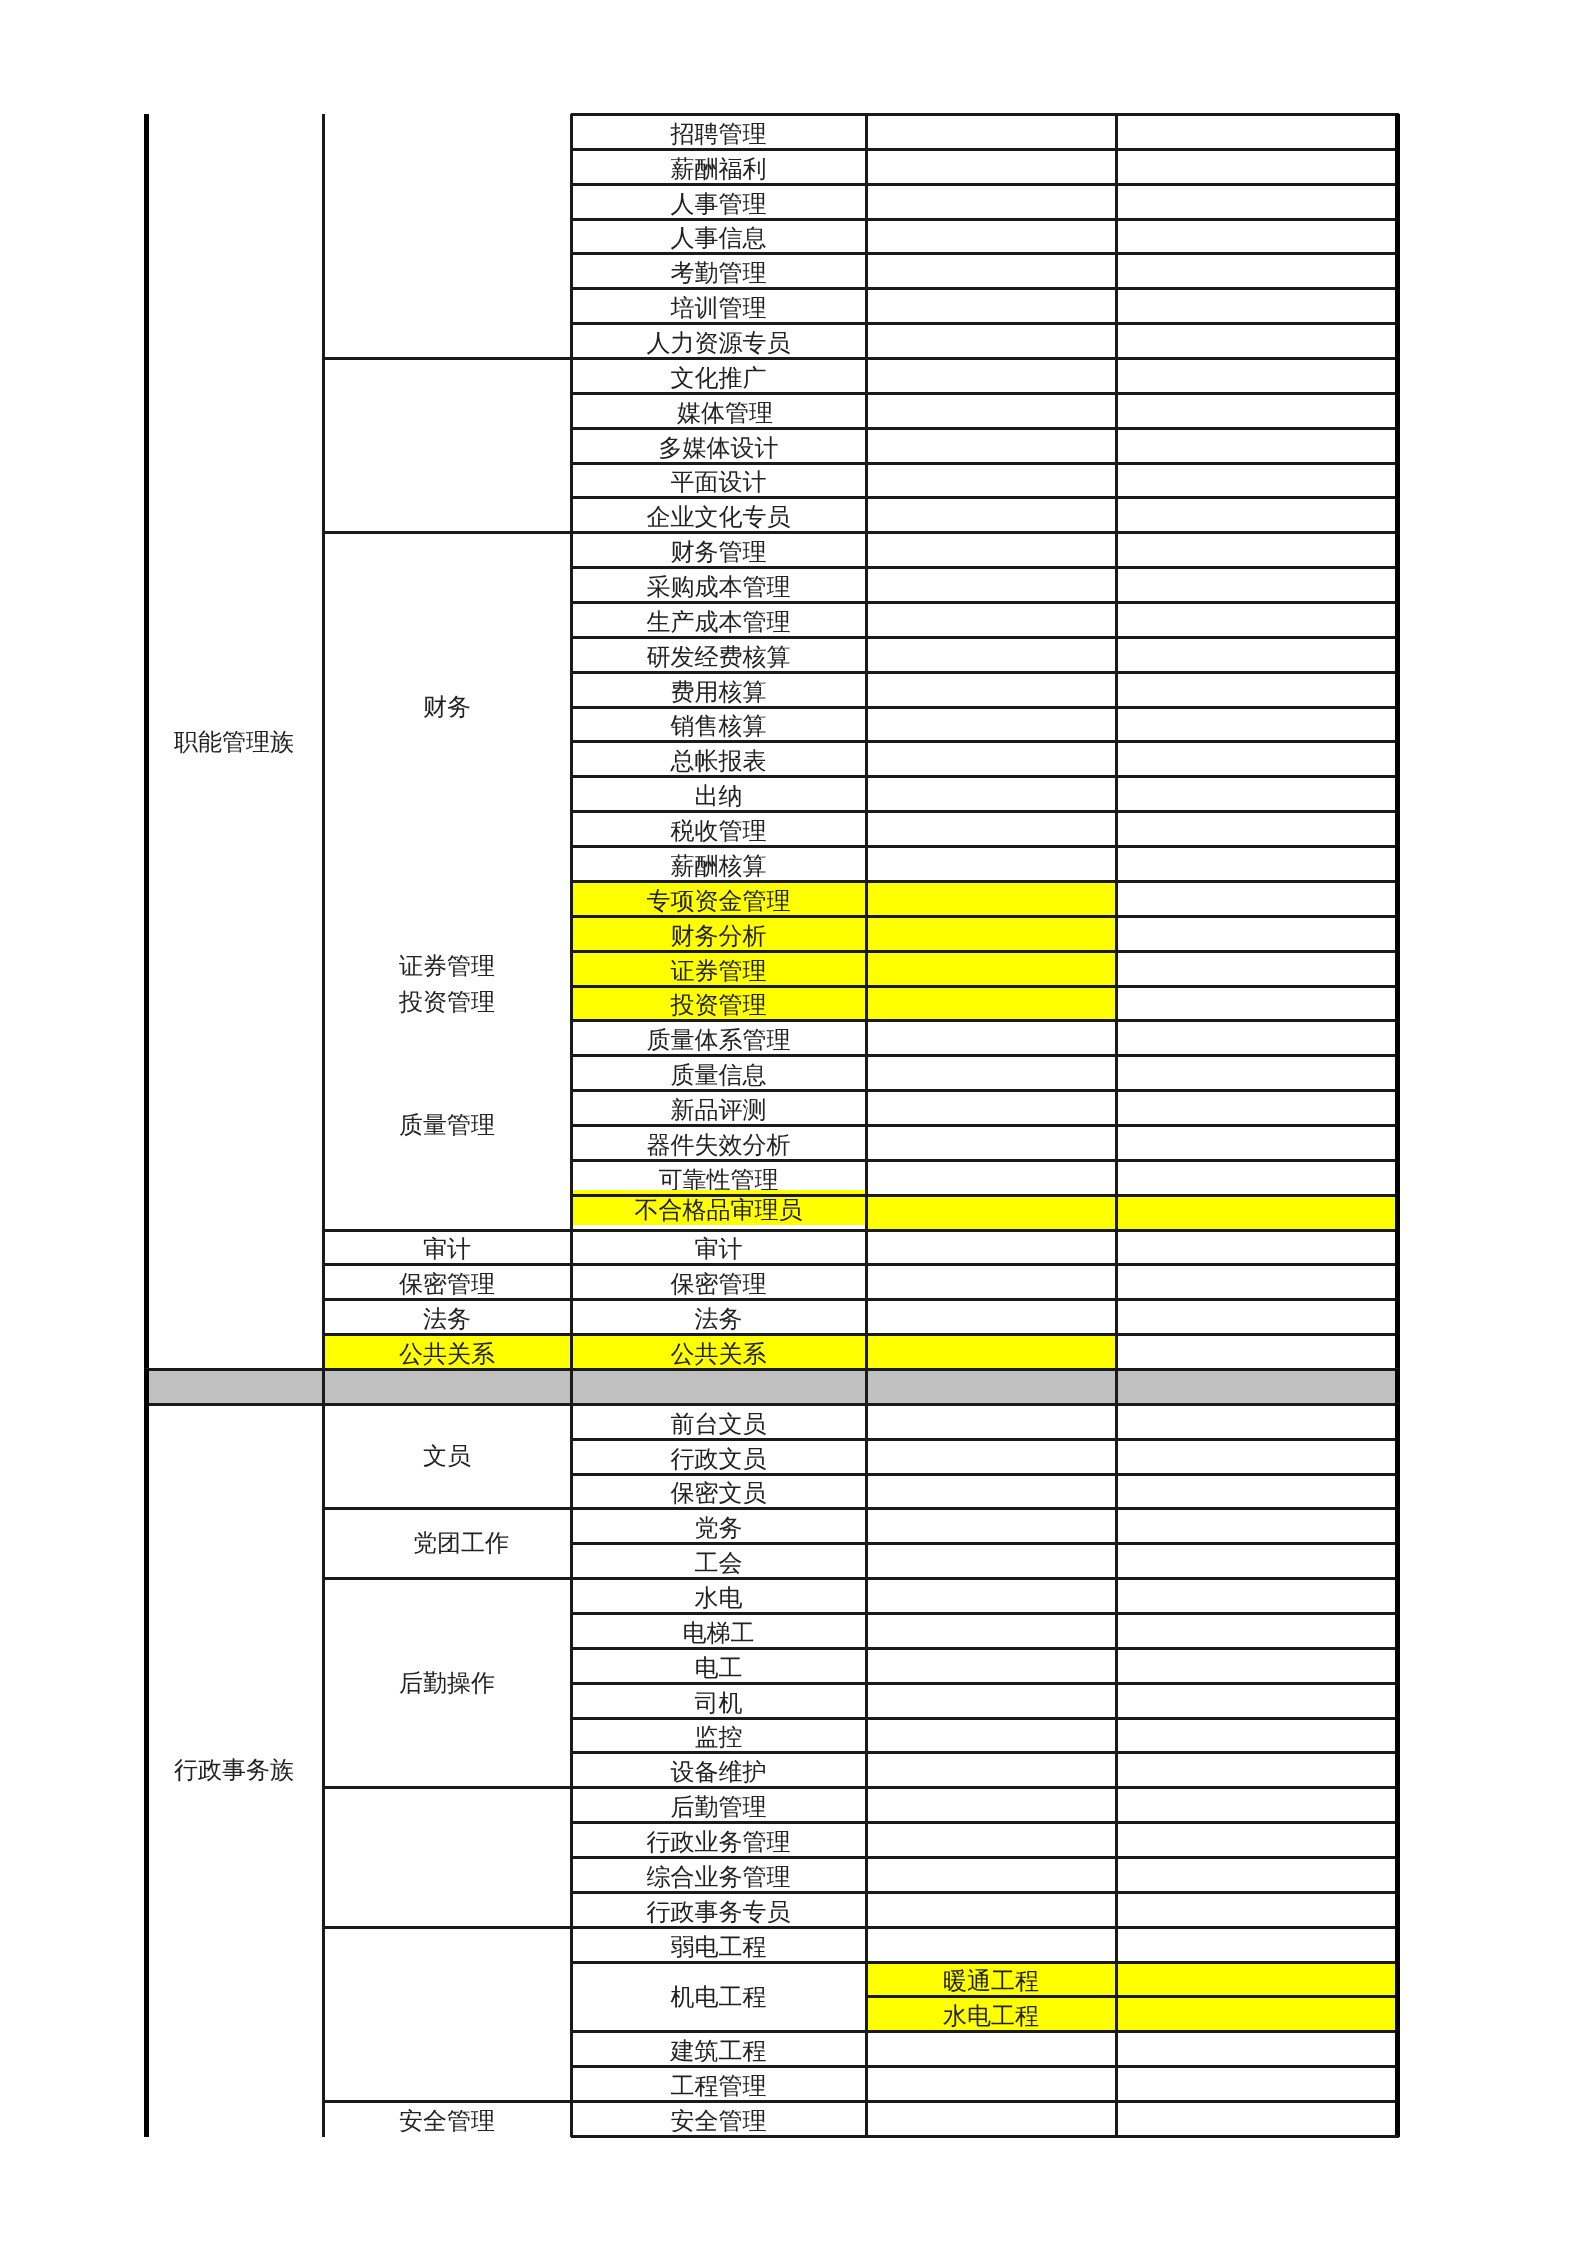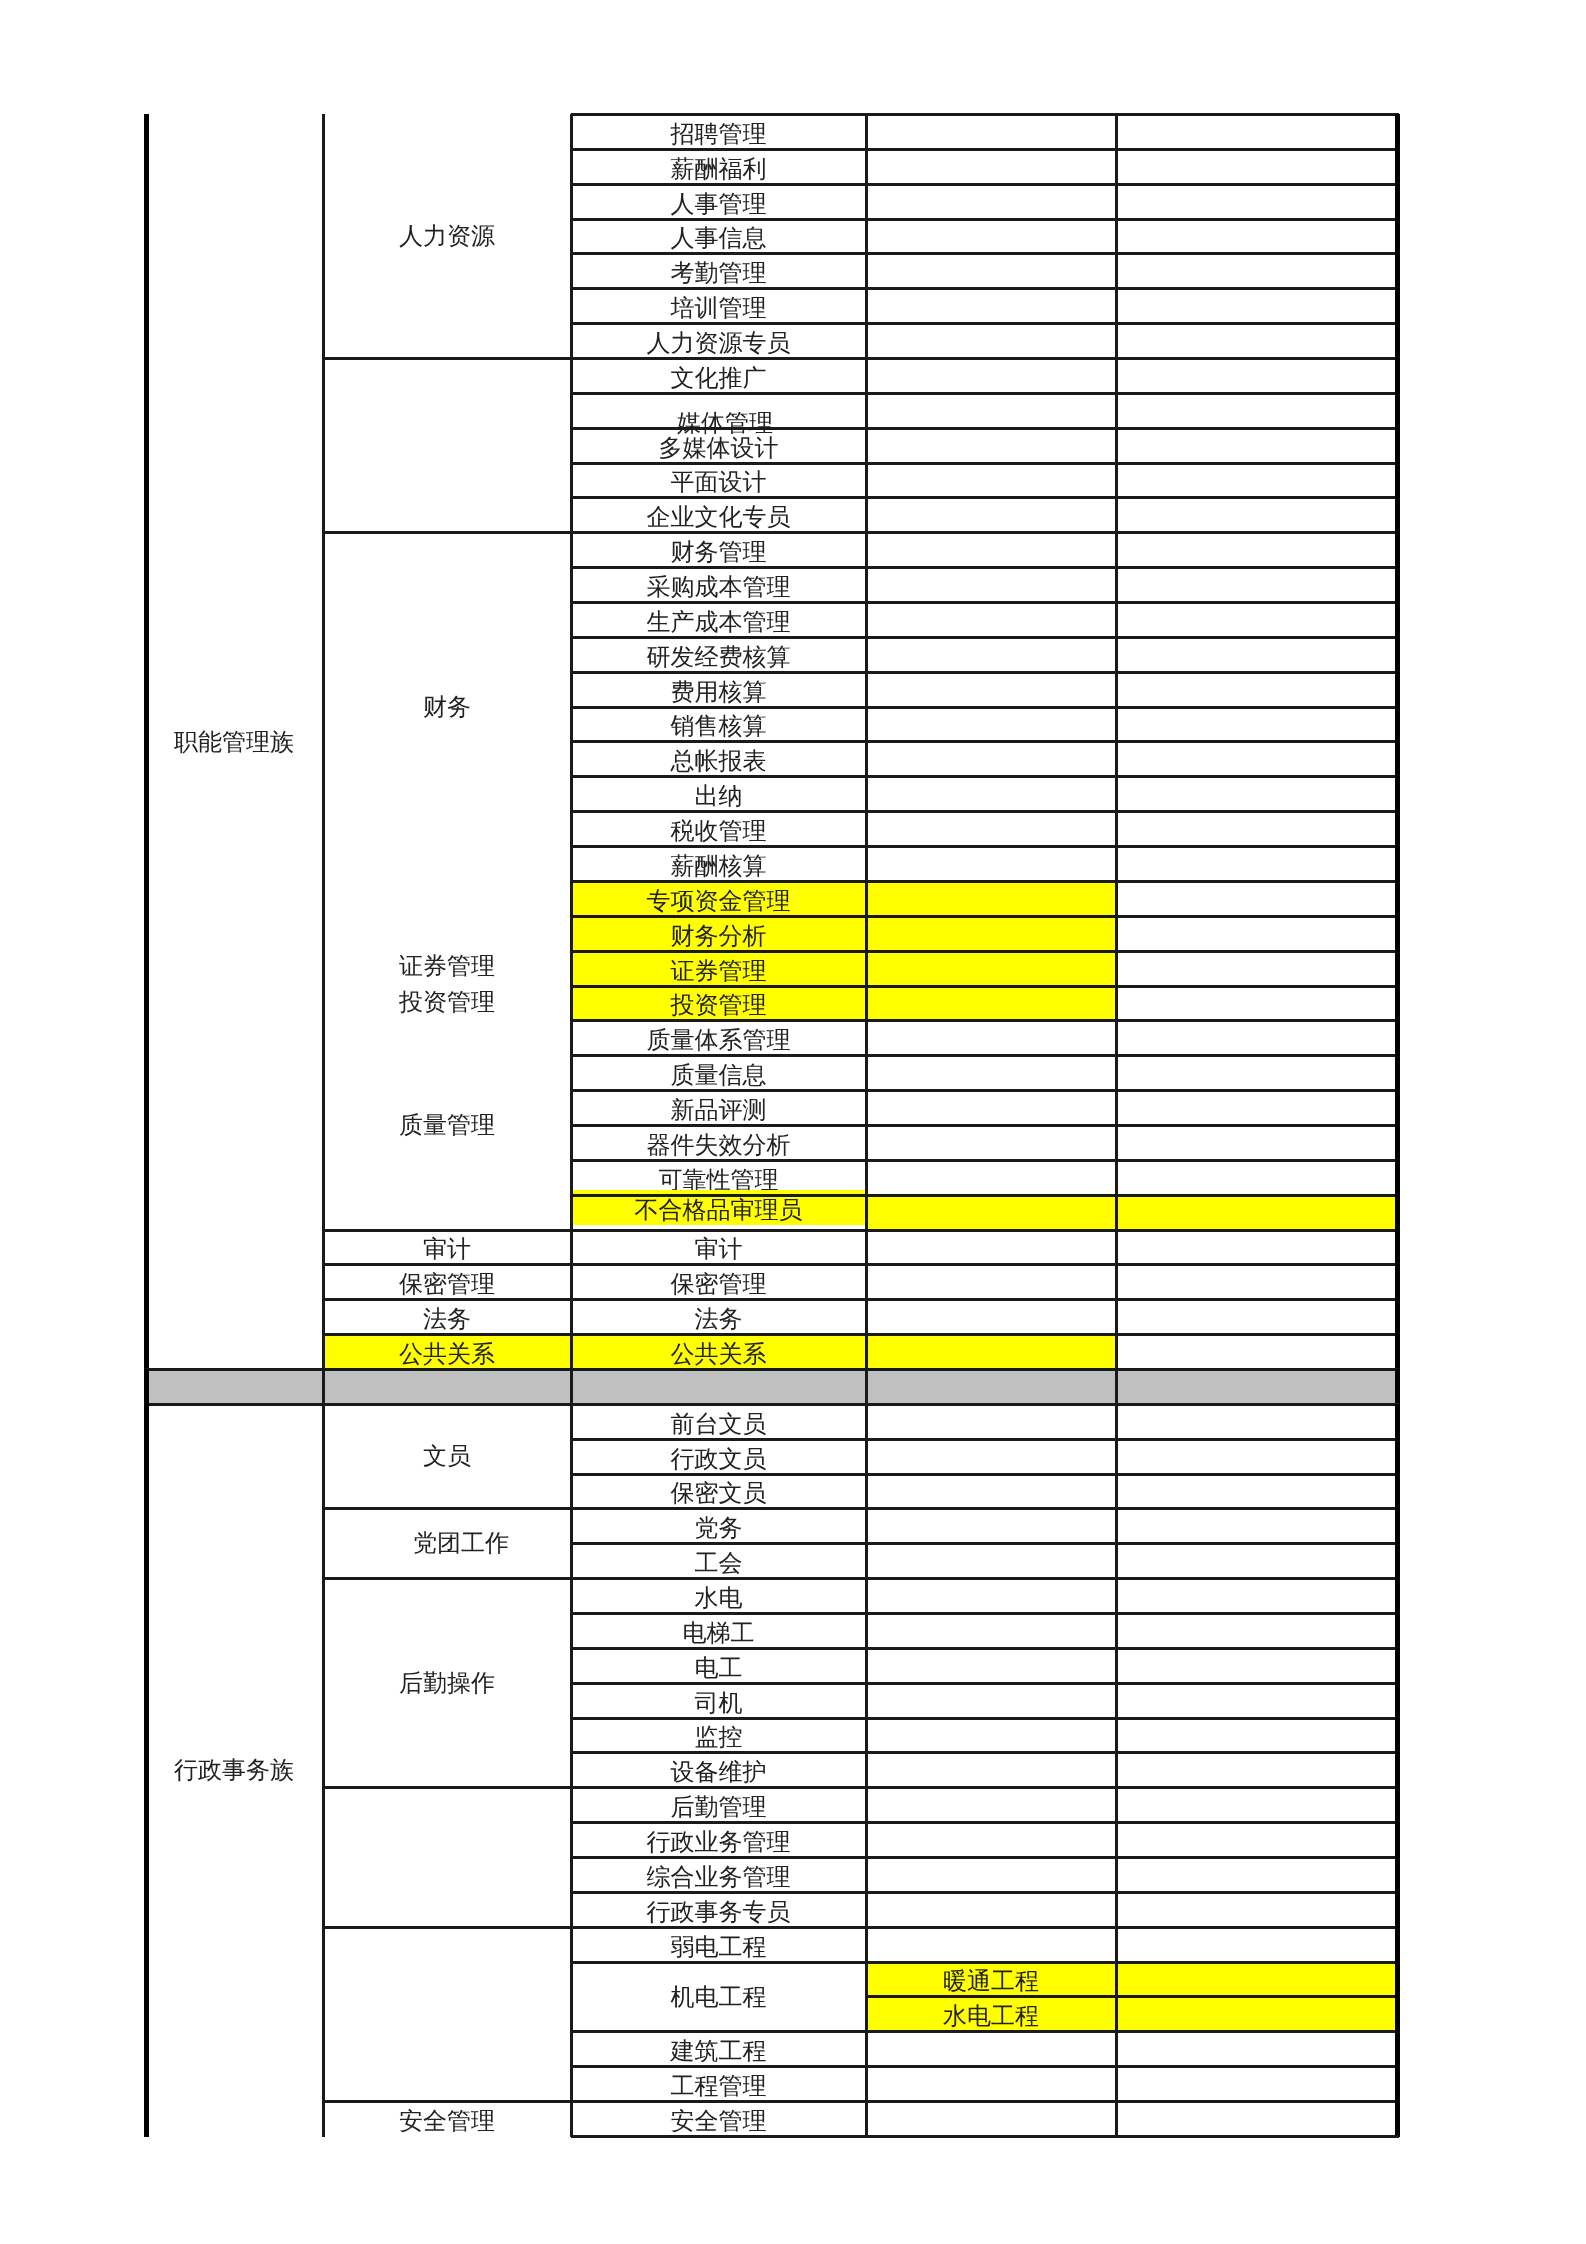--- a/index.html
+++ b/index.html
@@ -17,23 +17,20 @@
   .lbl2 { flex-direction:column; }
   .lbl2 span { display:block; line-height:36px; }
 </style>
 </head>
 <body>
 
 <div id="sheet">
     <div class="cell mid" style="left: 145px; top: 114px; width: 178px; height: 1255px;">
       <span>职能管理族</span>
     </div>
-    <div class="cell mid" style="left: 323px; top: 114px; width: 248px; height: 244px;">
-      <span>人力资源</span>
-    </div>
     <div class="cell" style="left: 571px; top: 114px; width: 295px; height: 35px;">
       <span>招聘管理</span>
     </div>
     <div class="hline" style="left: 571px; top: 113px; width: 828px;"></div>
     <div class="hline" style="left: 571px; top: 148px; width: 828px;"></div>
     <div class="cell" style="left: 571px; top: 149px; width: 295px; height: 35px;">
       <span>薪酬福利</span>
     </div>
     <div class="hline" style="left: 571px; top: 148px; width: 828px;"></div>
     <div class="hline" style="left: 571px; top: 183px; width: 828px;"></div>
@@ -60,21 +57,21 @@
     <div class="cell" style="left: 571px; top: 323px; width: 295px; height: 35px;">
       <span>人力资源专员</span>
     </div>
     <div class="hline" style="left: 571px; top: 322px; width: 828px;"></div>
     <div class="hline" style="left: 571px; top: 357px; width: 828px;"></div>
     <div class="cell" style="left: 571px; top: 358px; width: 295px; height: 35px;">
       <span>文化推广</span>
     </div>
     <div class="hline" style="left: 571px; top: 357px; width: 828px;"></div>
     <div class="hline" style="left: 571px; top: 392px; width: 828px;"></div>
-    <div class="cell" style="left: 571px; top: 403px; width: 295px; height: 35px; padding-left: 13px;">
+    <div class="cell" style="left: 571px; top: 393px; width: 295px; height: 35px; padding-left: 13px;">
       <span>媒体管理</span>
     </div>
     <div class="hline" style="left: 571px; top: 392px; width: 828px;"></div>
     <div class="hline" style="left: 571px; top: 427px; width: 828px;"></div>
     <div class="cell" style="left: 571px; top: 428px; width: 295px; height: 35px;">
       <span>多媒体设计</span>
     </div>
     <div class="hline" style="left: 571px; top: 427px; width: 828px;"></div>
     <div class="hline" style="left: 571px; top: 462px; width: 828px;"></div>
     <div class="cell" style="left: 571px; top: 463px; width: 295px; height: 34px;">

